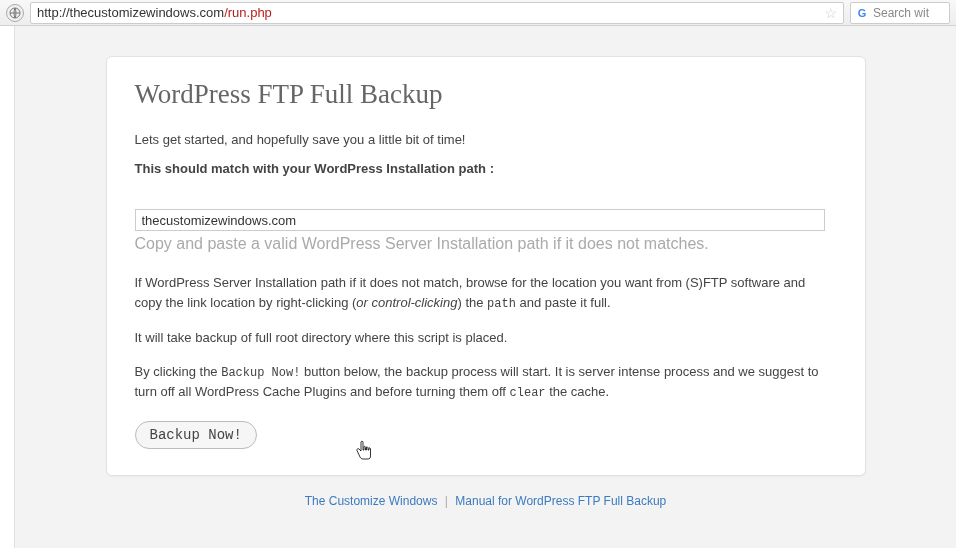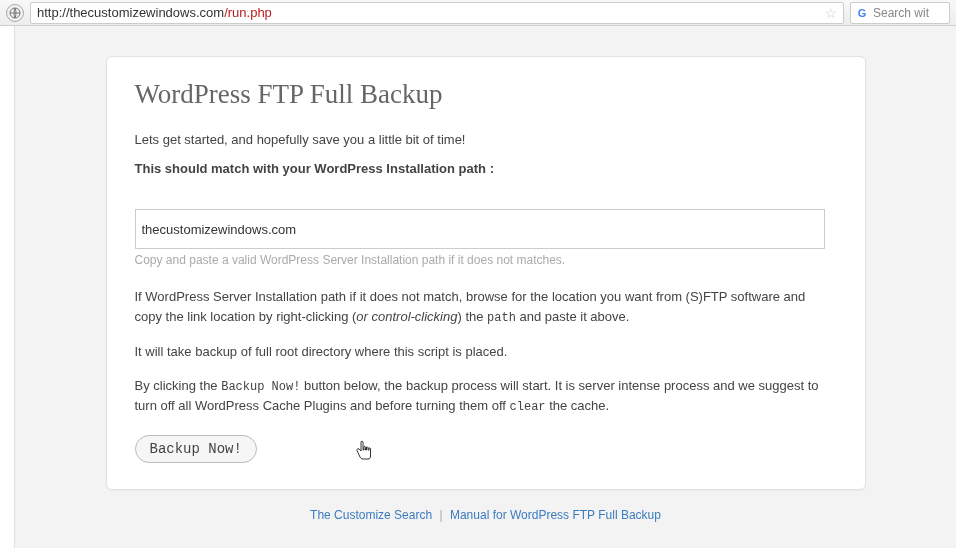--- a/index.html
+++ b/index.html
@@ -103,29 +103,29 @@
       margin-bottom: 14px;
     }
     .match-label {
       font-size: 13px;
       font-weight: bold;
       color: #444;
       margin-bottom: 33px;
     }
     .path-input {
       width: 100%;
-      height: 40px;
+      height: 22px;
       border: 1px solid #ccc;
       padding: 3px 6px;
       font-size: 13px;
       color: #333;
       font-family: inherit;
     }
     .hint {
-      font-size: 12px;
+      font-size: 16px;
       color: #aaa;
       margin-top: 4px;
       margin-bottom: 20px;
     }
     .para {
       font-size: 13px;
       color: #444;
       line-height: 1.55;
       margin-bottom: 14px;
     }
@@ -188,34 +188,34 @@
 
 <div class="page-area">
   <div class="card">
     <h1>WordPress FTP Full Backup</h1>
     <p class="intro">Lets get started, and hopefully save you a little bit of time!</p>
     <p class="match-label">This should match with your WordPress Installation path :</p>
     <input type="text" class="path-input" value="thecustomizewindows.com" style="">
     <p class="hint">Copy and paste a valid WordPress Server Installation path if it does not matches.</p>
 
     <p class="para">
-      <span>If WordPress Server Installation path if it does not match, browse for the location you want from (S)FTP software and copy the link location by right-clicking (</span><em>or control-clicking</em><span>) the </span><span class="mono">path</span><span> and paste it above.</span>
+      <span>If WordPress Server Installation path if it does not match, browse for the location you want from (S)FTP software and copy the link location by right-clicking (</span><em>or control-clicking</em><span>) the </span><span class="mono">path</span><span> and paste it full.</span>
     </p>
 
     <p class="para">It will take backup of full root directory where this script is placed.</p>
 
     <p class="para">
       <span>By clicking the </span><span class="mono">Backup Now!</span><span> button below, the backup process will start. It is server intense process and we suggest to turn off all WordPress Cache Plugins and before turning them off </span><span class="mono">clear</span><span> the cache.</span>
     </p>
 
     <button class="backup-btn">Backup Now!</button>
   </div>
 
   <div class="footer-links">
-    <a href="#">The Customize Search</a>
+    <a href="#">The Customize Windows</a>
     <span class="sep">|</span>
     <a href="#">Manual for WordPress FTP Full Backup</a>
   </div>
 </div>
 
 <div class="cursor-hand">
   <svg width="18" height="22" viewBox="0 0 18 22">
     <path d="M6 2 L6 11 L4 9 C3 8 1.5 9 2 10.5 L5 17 C5.5 18 6.5 19 8 19 L13 19 C14.5 19 15.5 18 15.5 16 L15.5 9 C15.5 8 14.5 7.5 14 8 L14 10 L13 10 L13 8 C13 7 12 6.5 11.5 7 L11.5 10 L10.5 10 L10.5 7.5 C10.5 6.5 9.5 6 9 6.5 L9 10 L8 10 L8 2 C8 1 6 1 6 2 Z" fill="#fff" stroke="#000" stroke-width="0.8"></path>
   </svg>
 </div>

